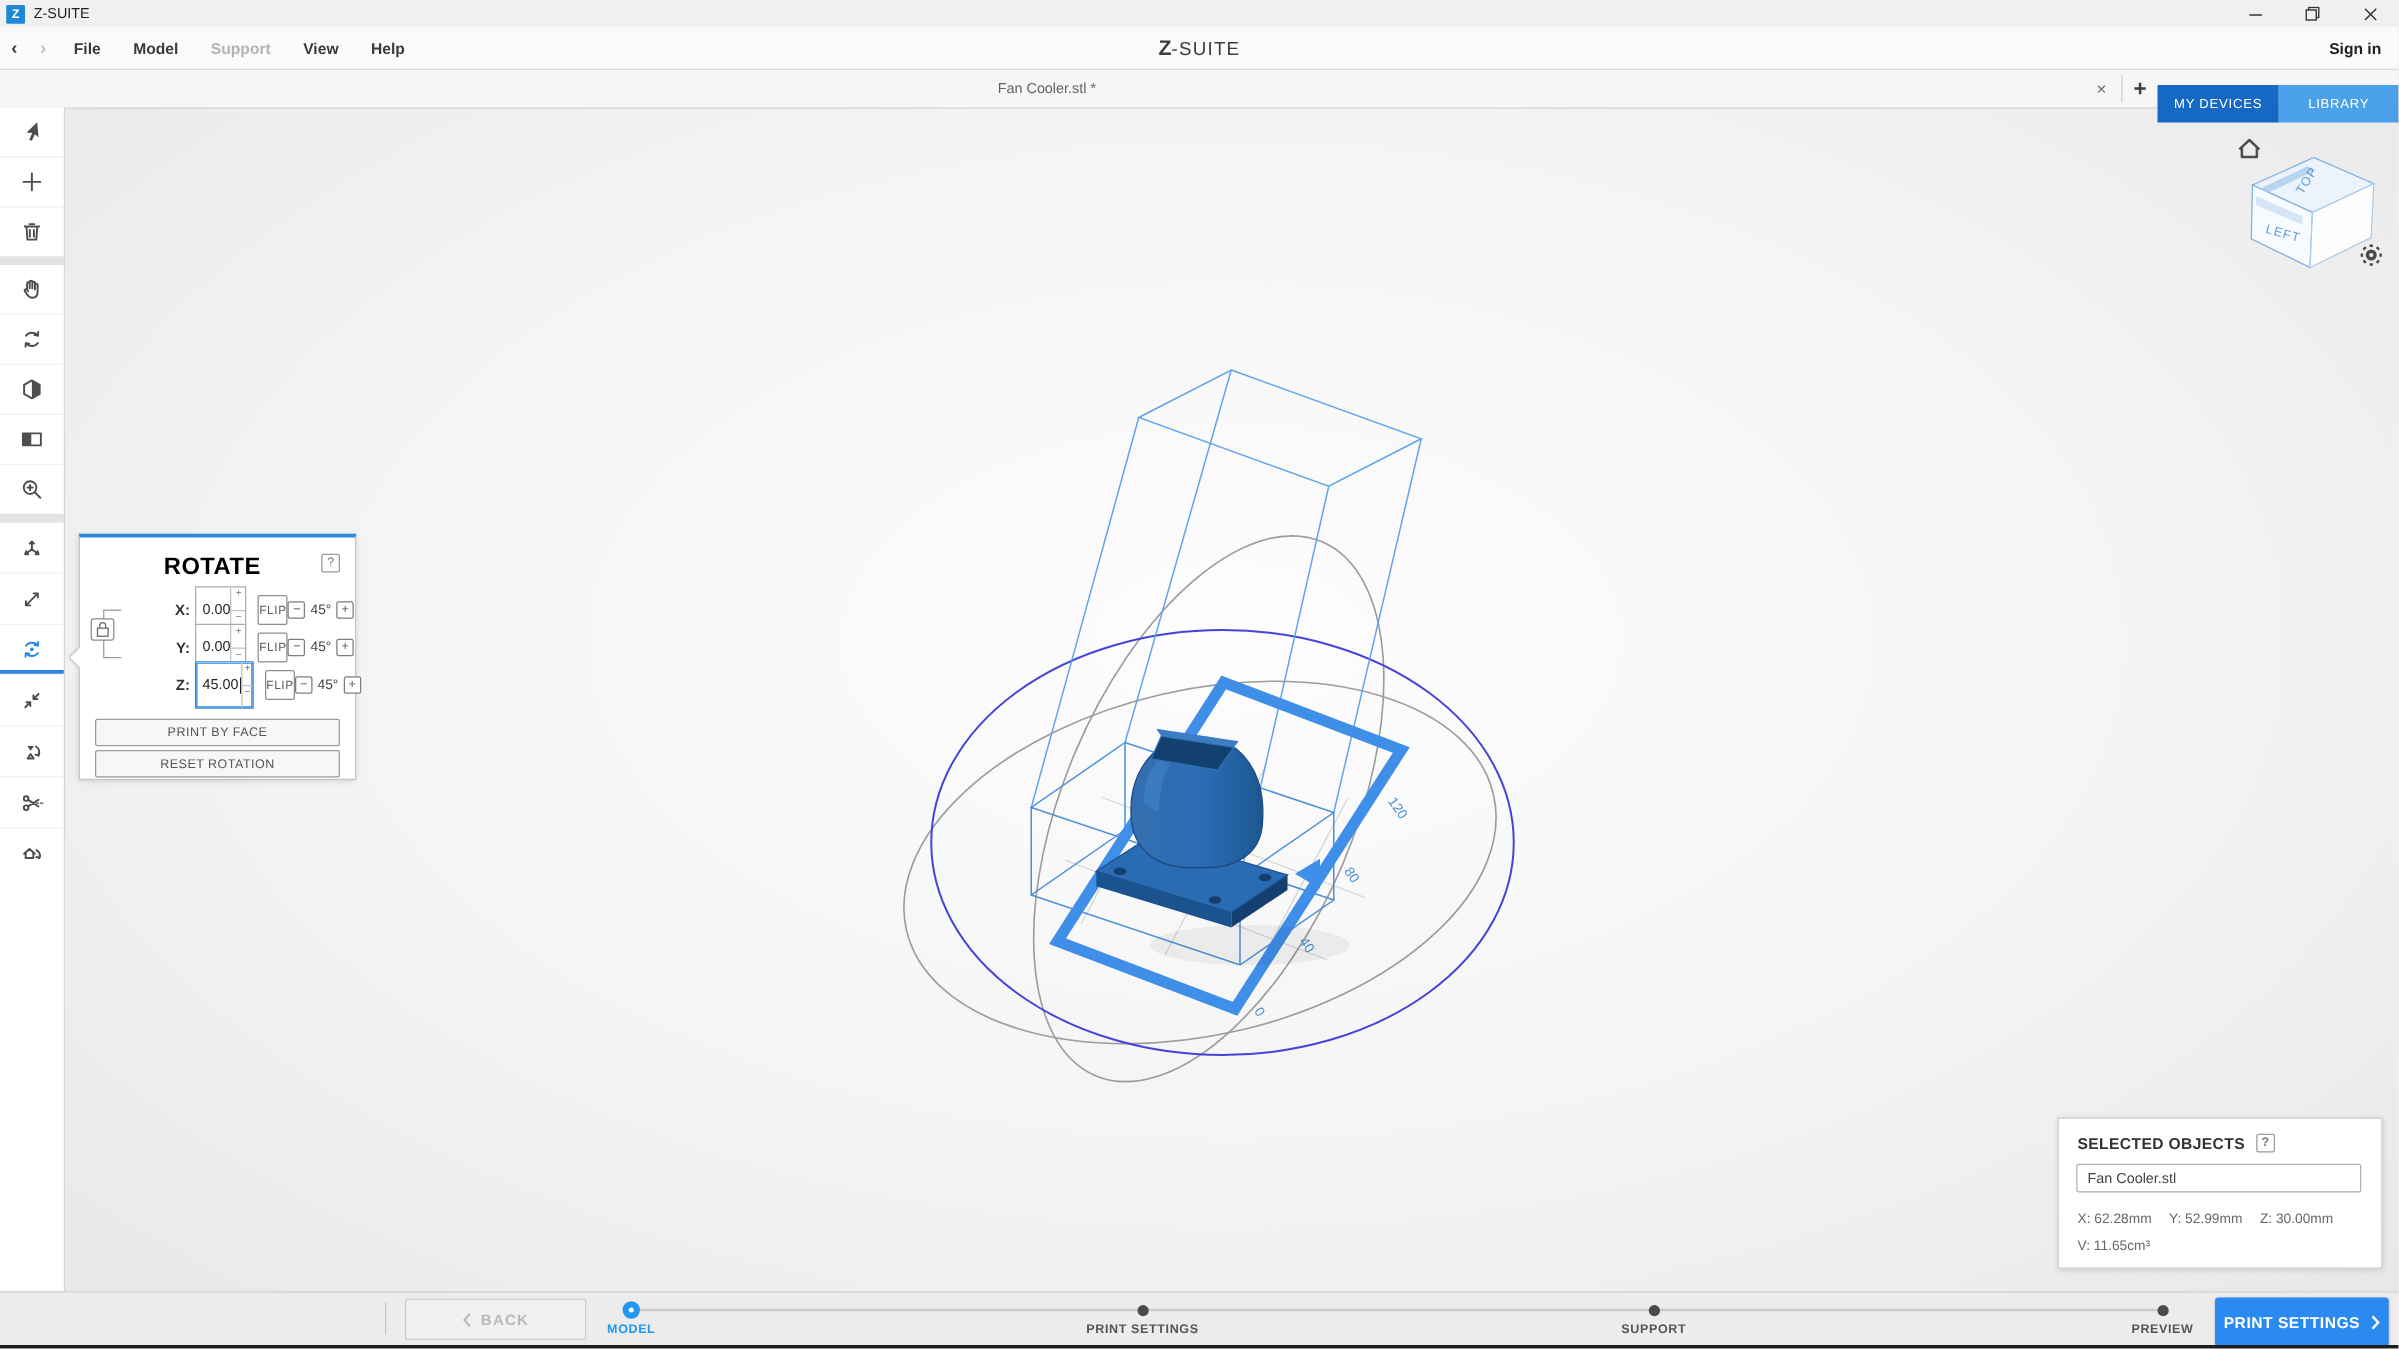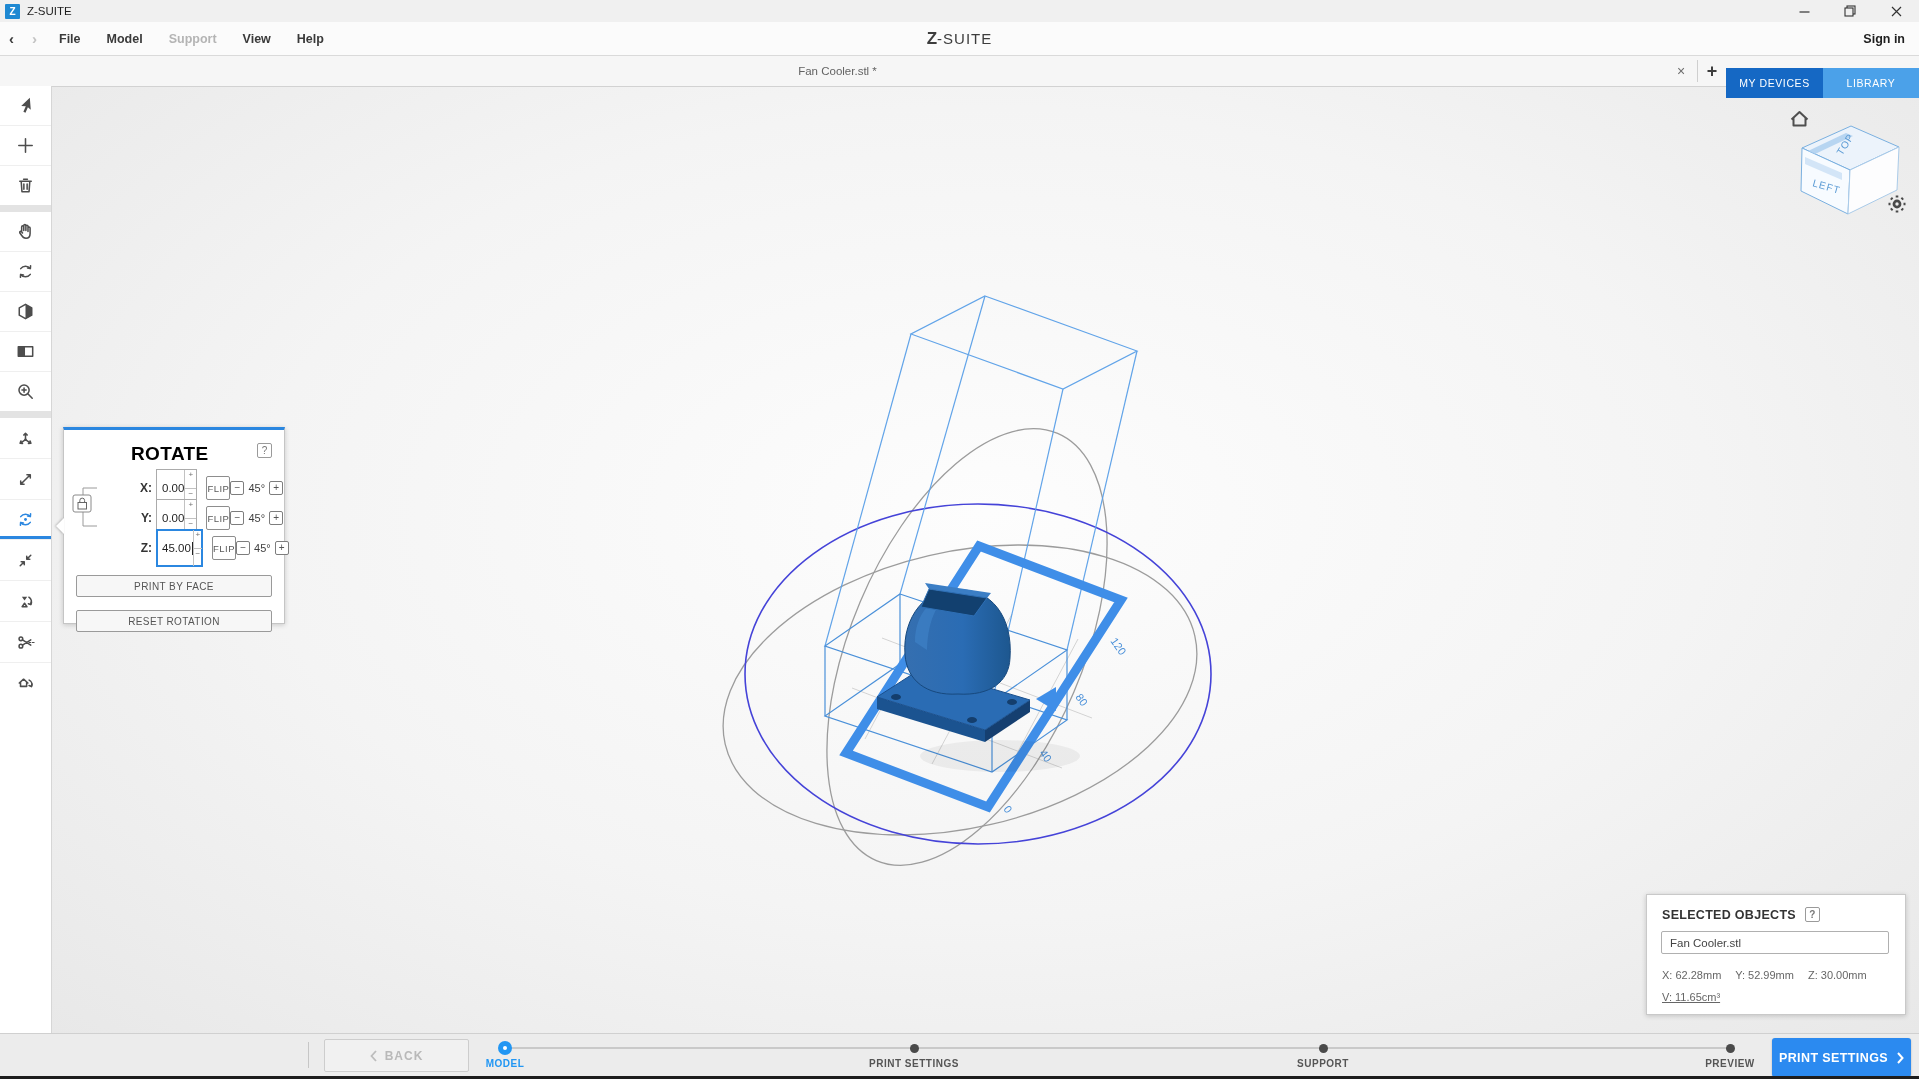--- a/index.html
+++ b/index.html
@@ -75,21 +75,21 @@
   .widebtn{position:absolute;left:12px;right:12px;height:20px;border:1px solid #9a9a9a;border-radius:2px;background:#f7f7f7;
            font-size:10px;color:#555;letter-spacing:.4px;display:flex;align-items:center;justify-content:center;}
   
   .sel-panel{left:1646px;top:894px;width:258px;height:119px;border:1px solid #c9c9c9;}
   .sel-title{position:absolute;left:15px;top:12px;font-size:12.5px;font-weight:bold;color:#333;letter-spacing:.3px;
              display:flex;align-items:center;gap:9px;}
   .sel-input{position:absolute;left:14px;top:36px;width:228px;height:23px;border:1px solid #b0b0b0;border-radius:2px;
              font-size:11.5px;color:#444;padding:0 0 0 8px;box-sizing:border-box;font-family:"Liberation Sans",sans-serif;background:#fff;}
   .sel-dims{position:absolute;left:15px;top:74px;font-size:11px;color:#666;}
   .sel-dims span{margin-right:11px;}
-  .sel-vol{position:absolute;left:15px;top:96px;font-size:11px;color:#666;text-decoration:underline;}
+  .sel-vol{position:absolute;left:15px;top:96px;font-size:11px;color:#666;}
   
   .bottombar{position:absolute;left:0;bottom:0;right:0;height:45px;background:#ececec;border-top:1px solid #d0d0d0;}
   .bstrip{position:absolute;left:0;bottom:0;right:0;height:3px;background:#1d1d1d;}
   .printer{position:absolute;left:10px;top:2px;width:282px;height:37px;border:2px solid #2f2f2f;background:#fff;
            display:flex;align-items:stretch;box-sizing:border-box;}
   .printer .ptext{flex:1;display:flex;align-items:center;padding-left:13px;font-size:12.5px;white-space:nowrap;}
   .printer .plabel{color:#9a9a9a;margin-right:5px;}
   .printer .pname{color:#2e2e2e;}
   .printer .pexpand{width:40px;background:#3a3a3a;display:flex;align-items:center;justify-content:center;}
   .bsep{position:absolute;left:308px;top:8px;width:1px;height:26px;background:#c6c6c6;}
@@ -410,21 +410,21 @@
       </div>
       <div class="flipbtn">FLIP</div>
       <div class="deg-group">
         <div class="degbox">−</div>
         <span class="deglab">45°</span>
         <div class="degbox">+</div>
       </div>
     </div>
 
     <div class="widebtn" style="top:145px;">PRINT BY FACE</div>
-    <div class="widebtn" style="top:180px;">RESET ROTATION</div>
+    <div class="widebtn" style="top:170px;">RESET ROTATION</div>
   </div>
 
   <div class="panel sel-panel">
     <div class="sel-title">
       <span>SELECTED OBJECTS</span>
       <span class="helpbox">?</span>
     </div>
     <input class="sel-input" value="Fan Cooler.stl" style="">
     <div class="sel-dims">
       <span>X: 62.28mm</span>

